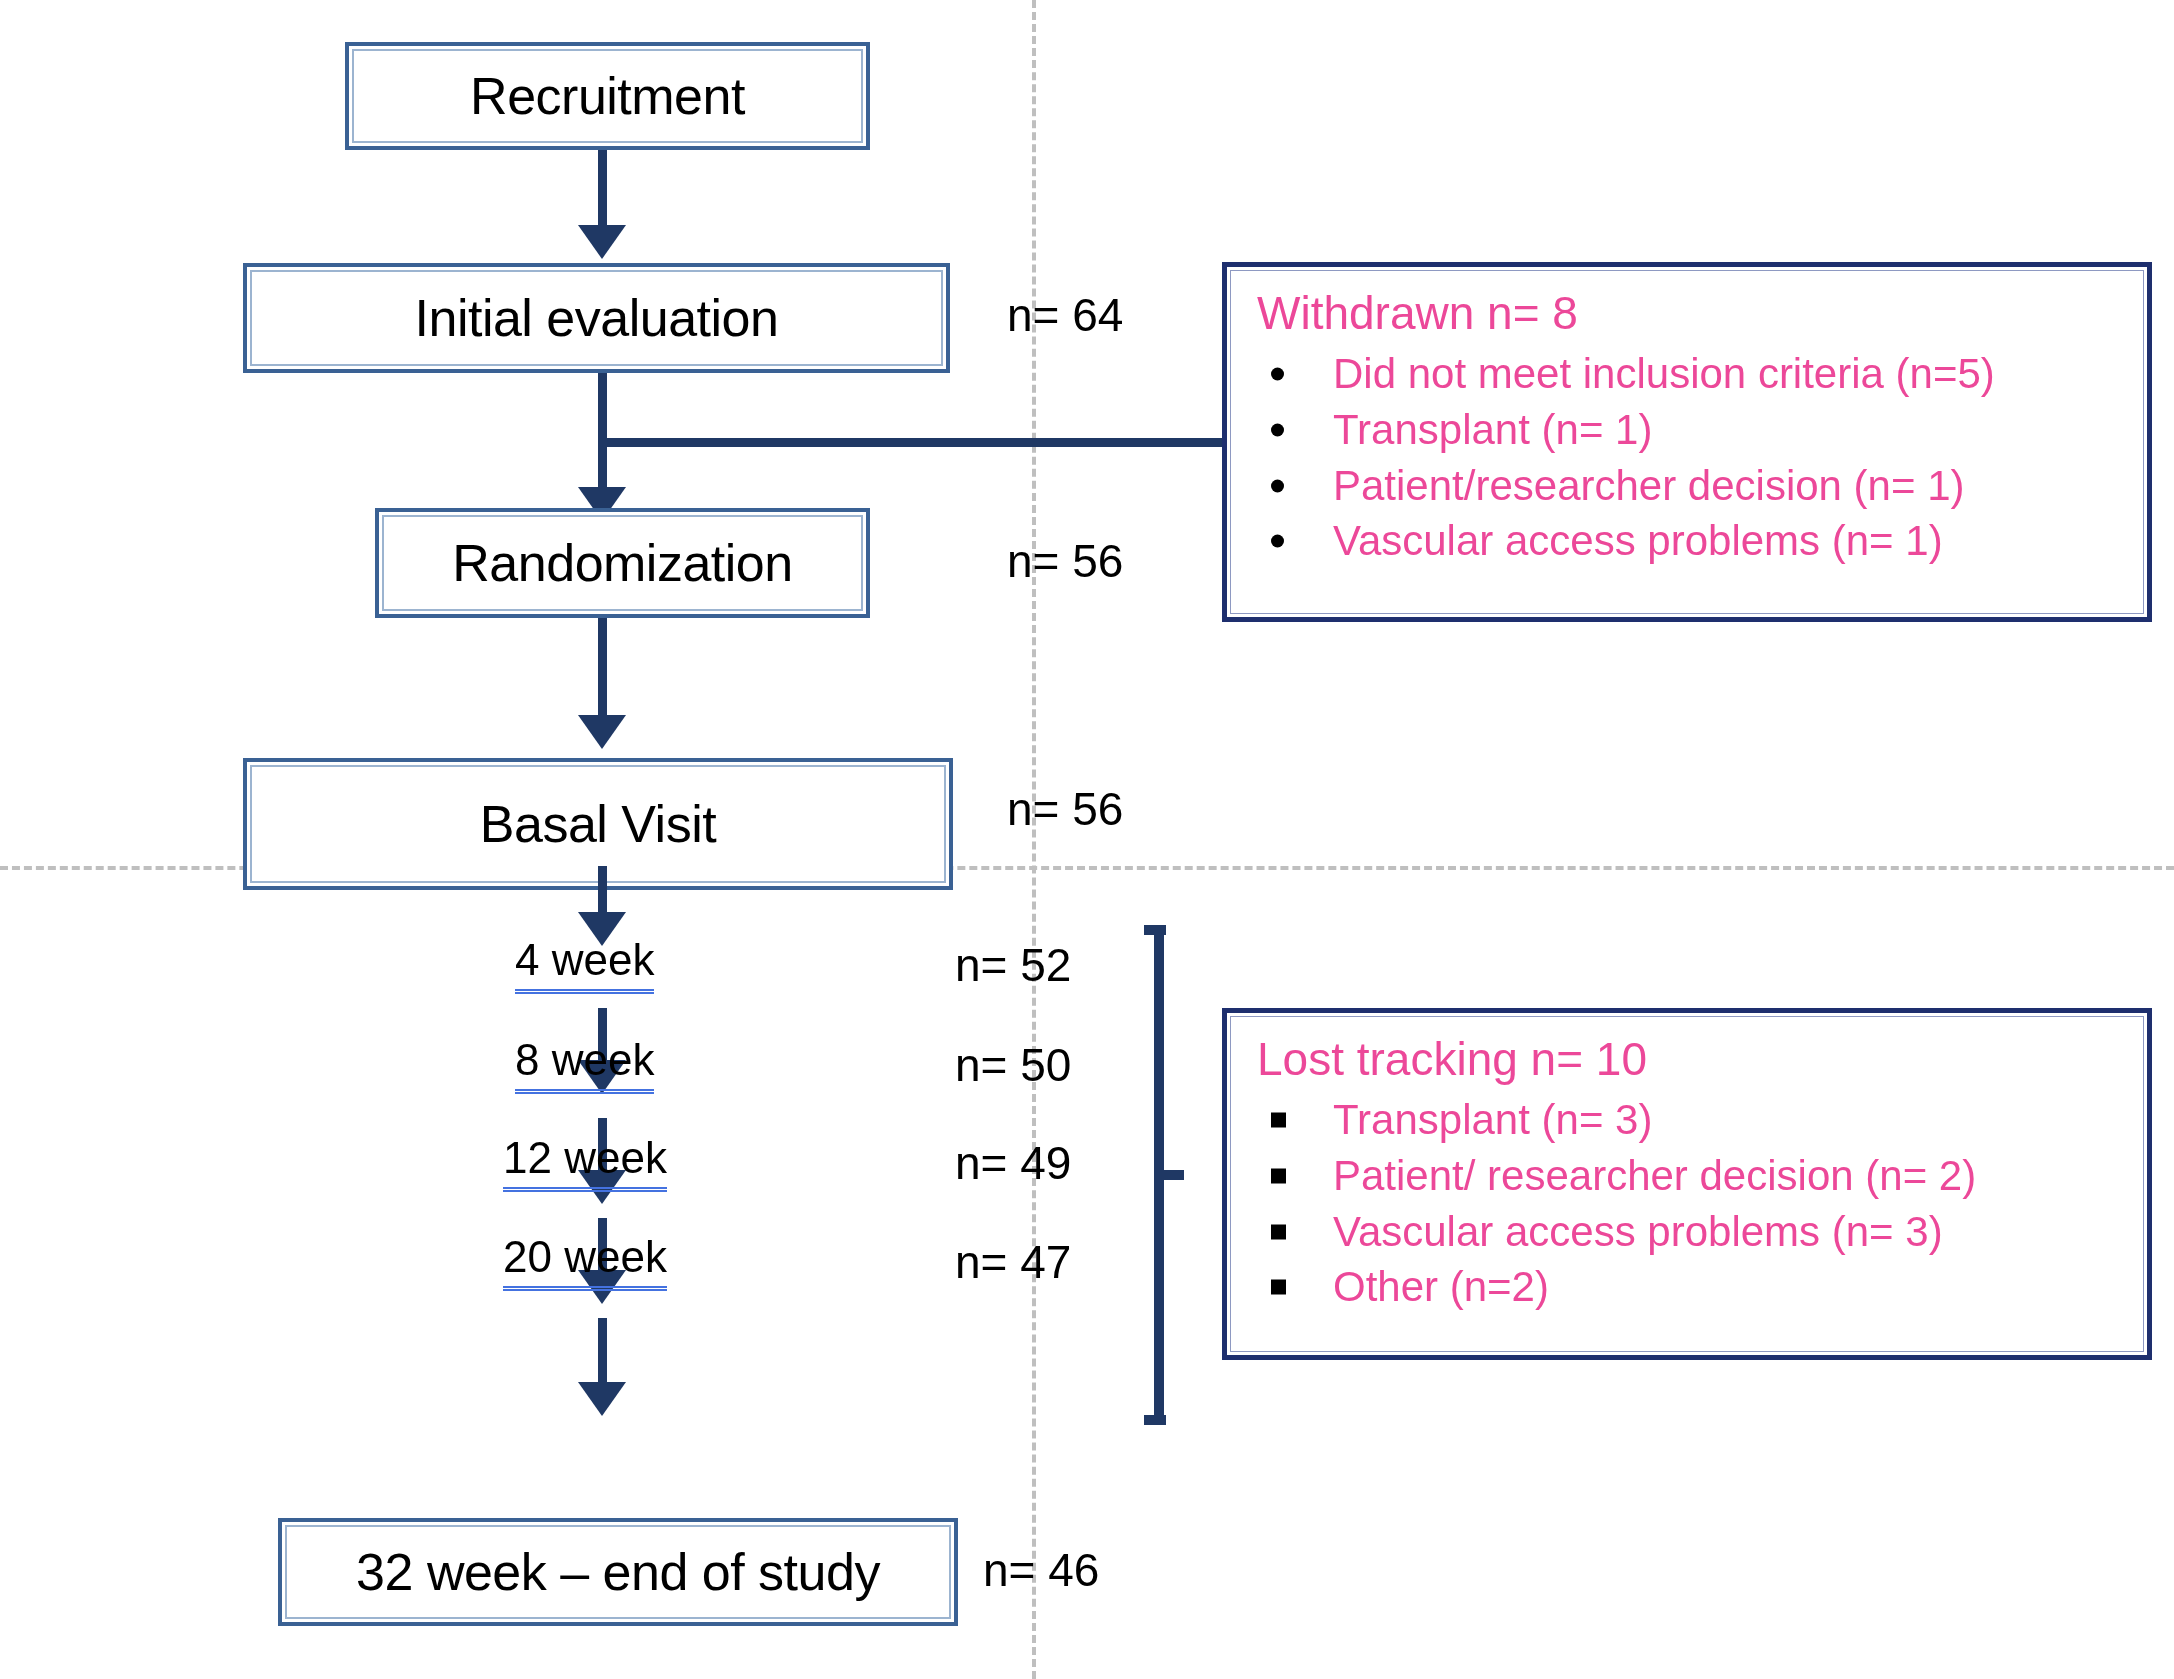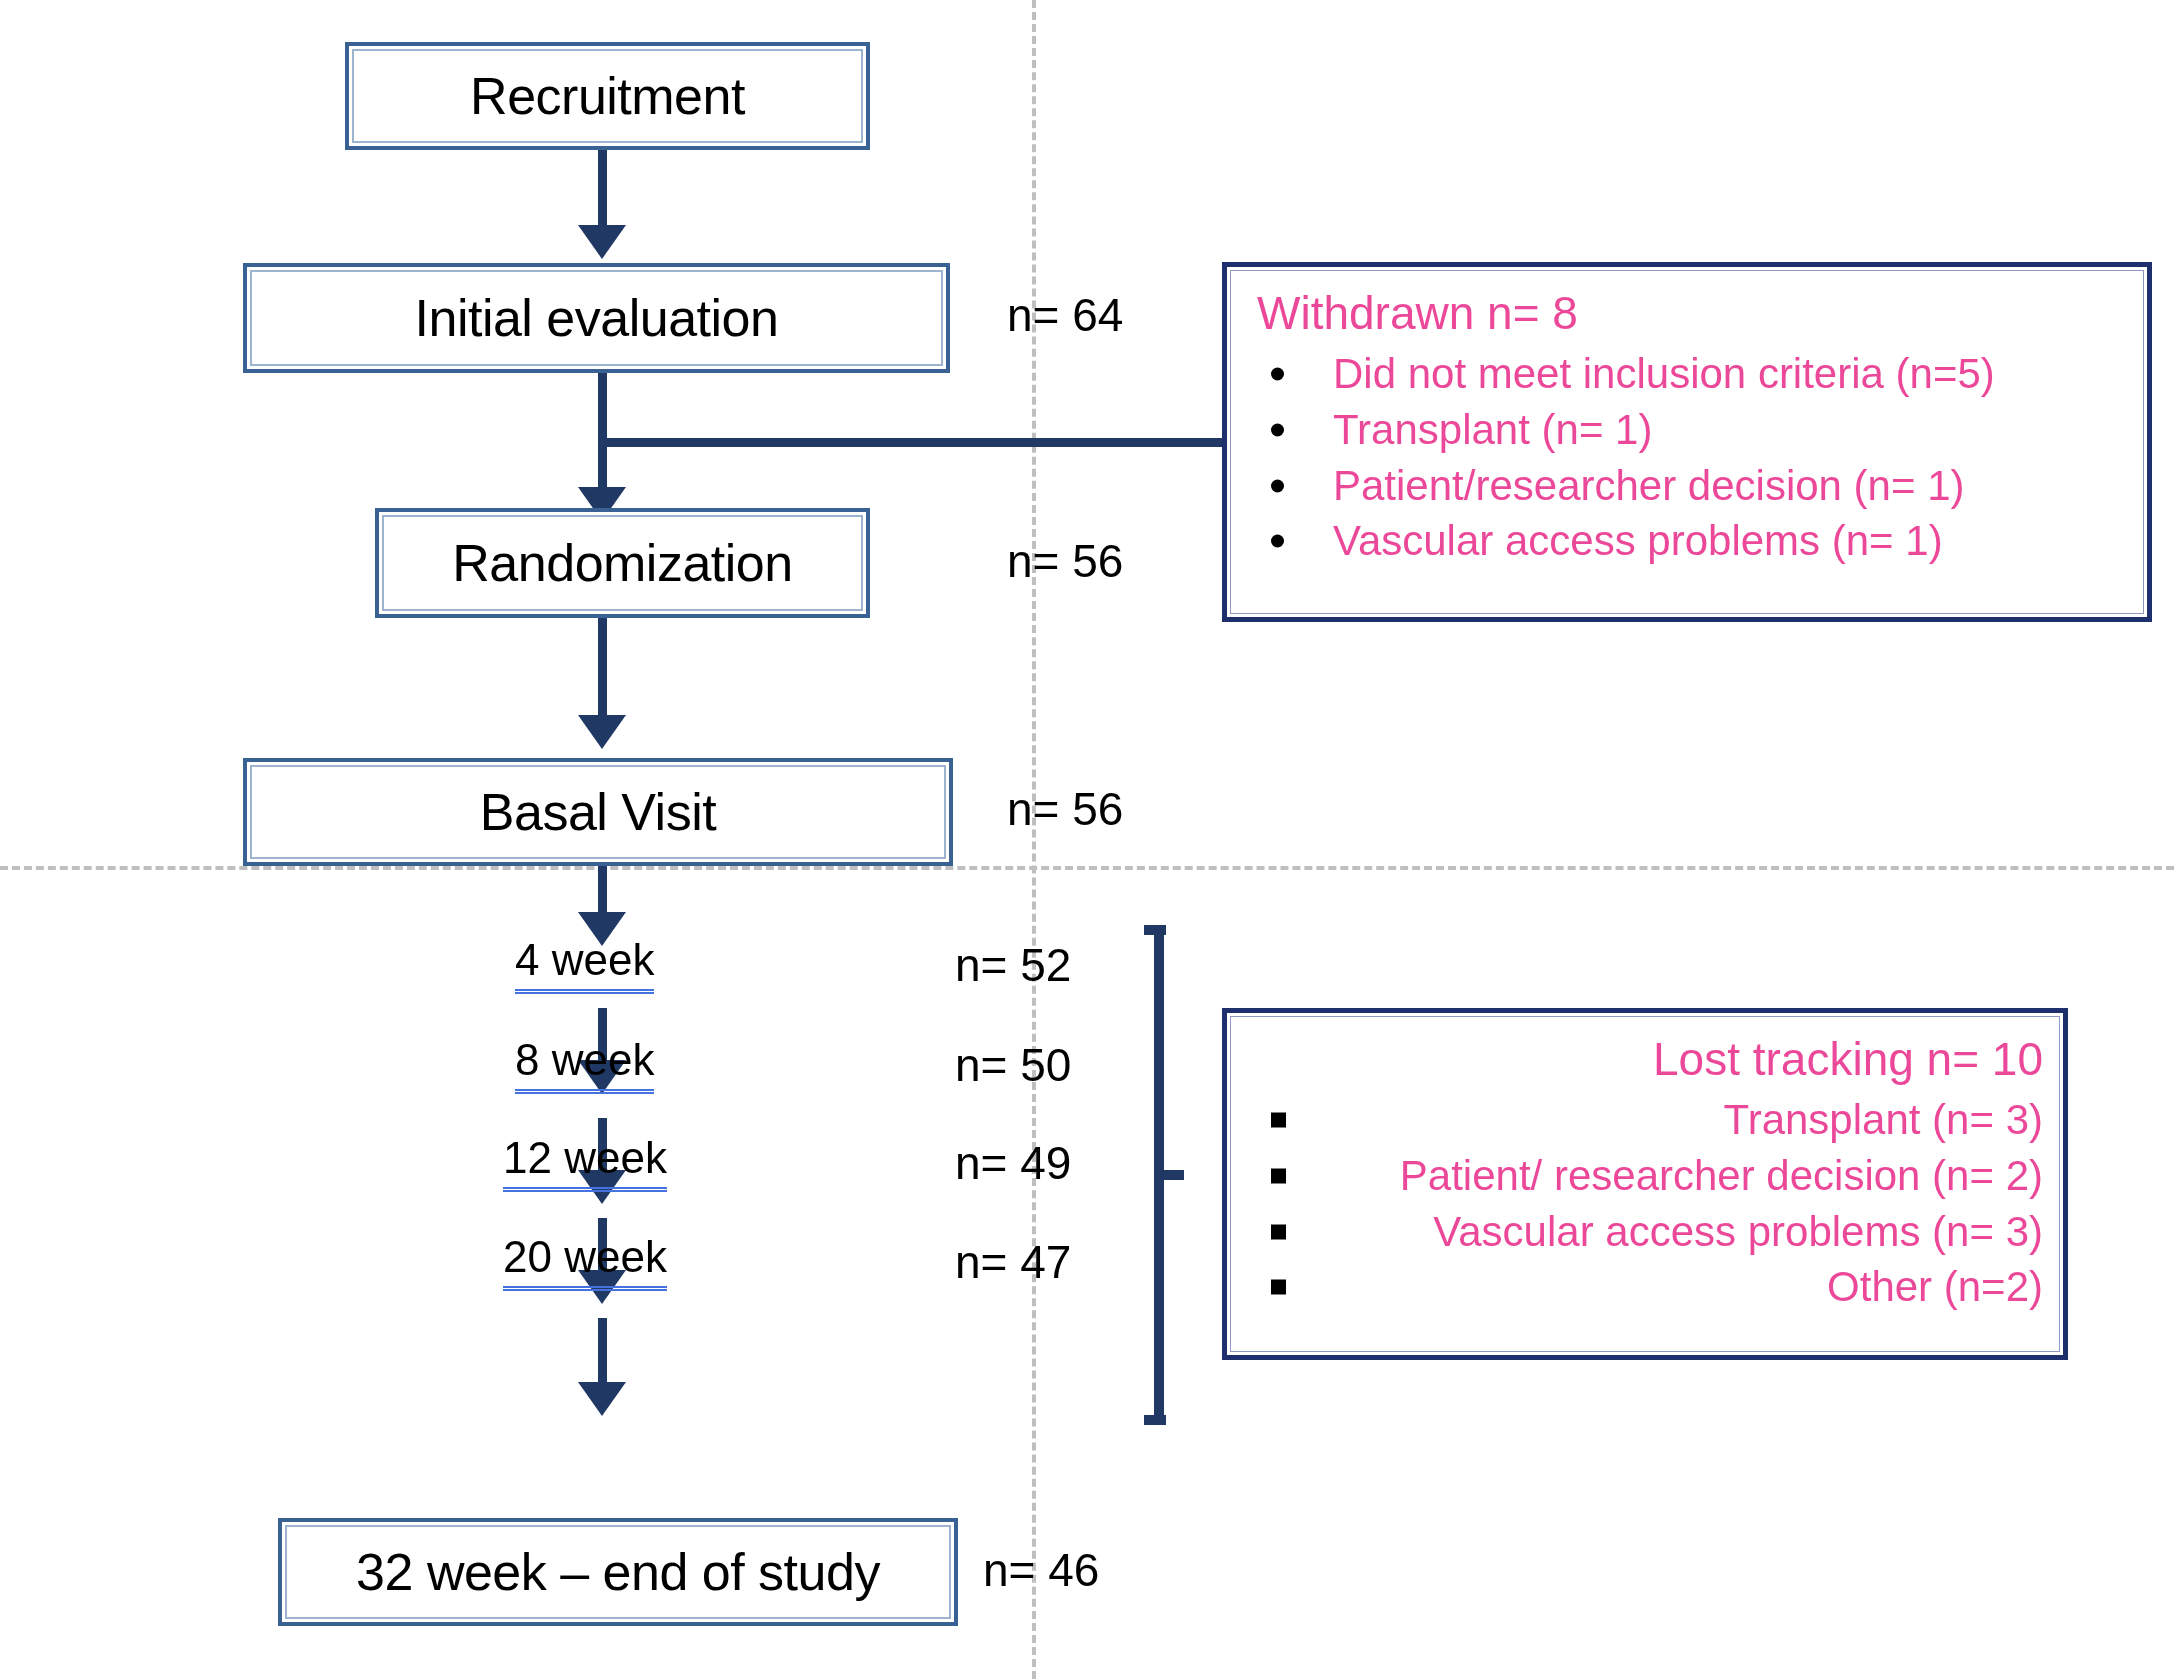--- a/index.html
+++ b/index.html
@@ -147,21 +147,21 @@
   </div>
 
   <div class="flowbox" style="left:375px;top:508px;width:495px;height:110px;">
     <span>Randomization</span>
   </div>
   <div class="nlabel" style="left:1007px;top:534px;">n= 56</div>
 
   <div class="vline" style="left:598px;top:618px;height:110px;"></div>
   <div class="arrowhead" style="left:578px;top:715px;"></div>
 
-  <div class="flowbox" style="left:243px;top:758px;width:710px;height:108px;">
+  <div class="flowbox" style="left:243px;top:758px;width:710px;height:132px;">
     <span>Basal Visit</span>
   </div>
   <div class="nlabel" style="left:1007px;top:782px;">n= 56</div>
 
   <div class="vline" style="left:598px;top:866px;height:68px;"></div>
   <div class="arrowhead" style="left:578px;top:912px;"></div>
 
   <div class="visit" style="left:515px;top:935px;">4 week</div>
   <div class="nlabel" style="left:955px;top:938px;">n= 52</div>
 
@@ -186,21 +186,21 @@
   <div class="vline" style="left:598px;top:1318px;height:90px;"></div>
   <div class="arrowhead" style="left:578px;top:1382px;"></div>
 
   <div class="bracket" style="left:1144px;top:925px;width:42px;height:500px;">
     <div class="spine"></div>
     <div class="cap top"></div>
     <div class="cap bot"></div>
     <div class="nub"></div>
   </div>
 
-  <div class="notebox" style="left:1222px;top:1008px;width:846px;height:352px;text-align:right;">
+  <div class="notebox" style="left:1222px;top:1008px;width:930px;height:352px;">
     <div class="note-title">Lost tracking n= 10</div>
     <ul class="note-list square">
       <li>Transplant (n= 3)</li>
       <li>Patient/ researcher decision (n= 2)</li>
       <li>Vascular access problems (n= 3)</li>
       <li>Other (n=2)</li>
     </ul>
   </div>
 
   <div class="flowbox" style="left:278px;top:1518px;width:680px;height:108px;">

